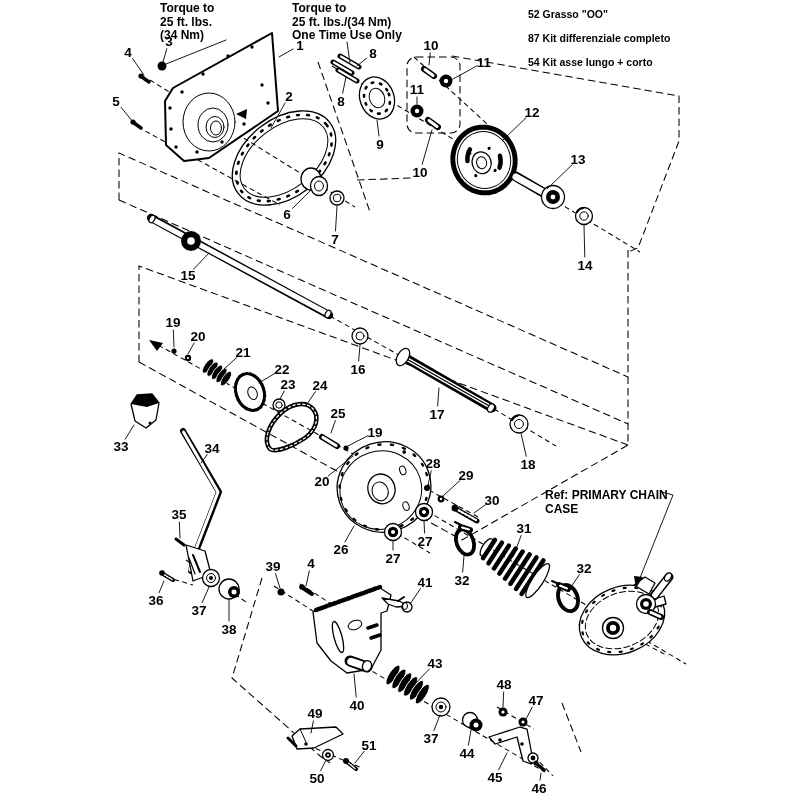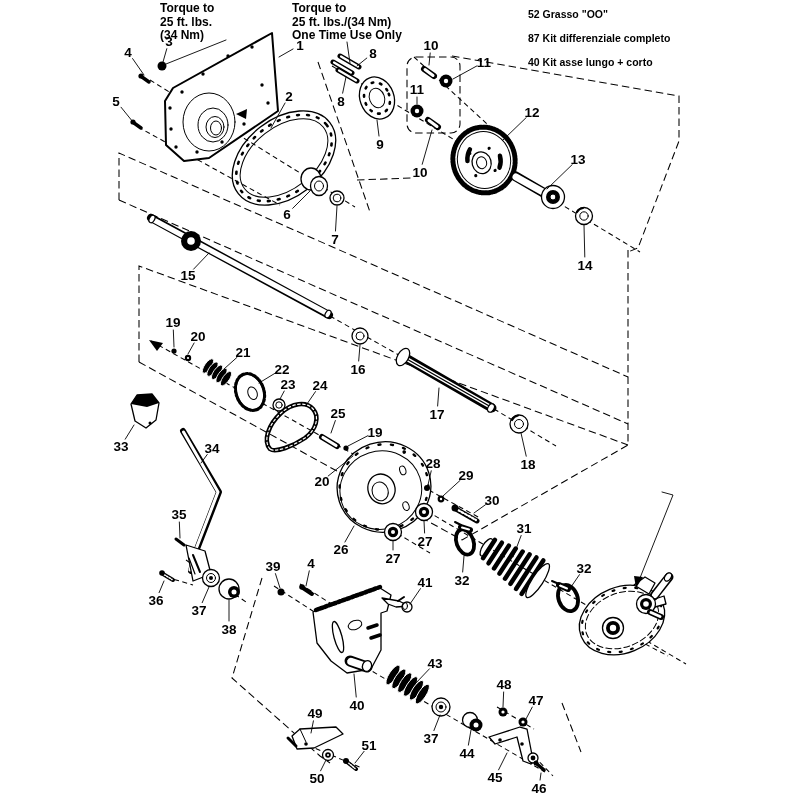--- a/index.html
+++ b/index.html
@@ -525,18 +525,20 @@
         <text x="369" y="745" class="part-num" text-anchor="middle" dominant-baseline="central">51</text>
       </g>
 </svg>
 
 <div class="note" style="left:160px;top:2px;width:125px;">Torque to
 25 ft. lbs.
 (34 Nm)</div>
 <div class="note" style="left:292px;top:2px;width:122px;">Torque to
 25 ft. lbs./(34 Nm)
 One Time Use Only</div>
+<div class="note" style="left:545px;top:489px;width:132px;">Ref: PRIMARY CHAIN
+CASE</div>
 <div class="legend">
   <div>52 Grasso "OO"</div>
   <div>87 Kit differenziale completo</div>
-  <div>40 Kit asse lungo + corto</div>
+  <div>54 Kit asse lungo + corto</div>
 </div>
 </div>
 
 </body></html>

